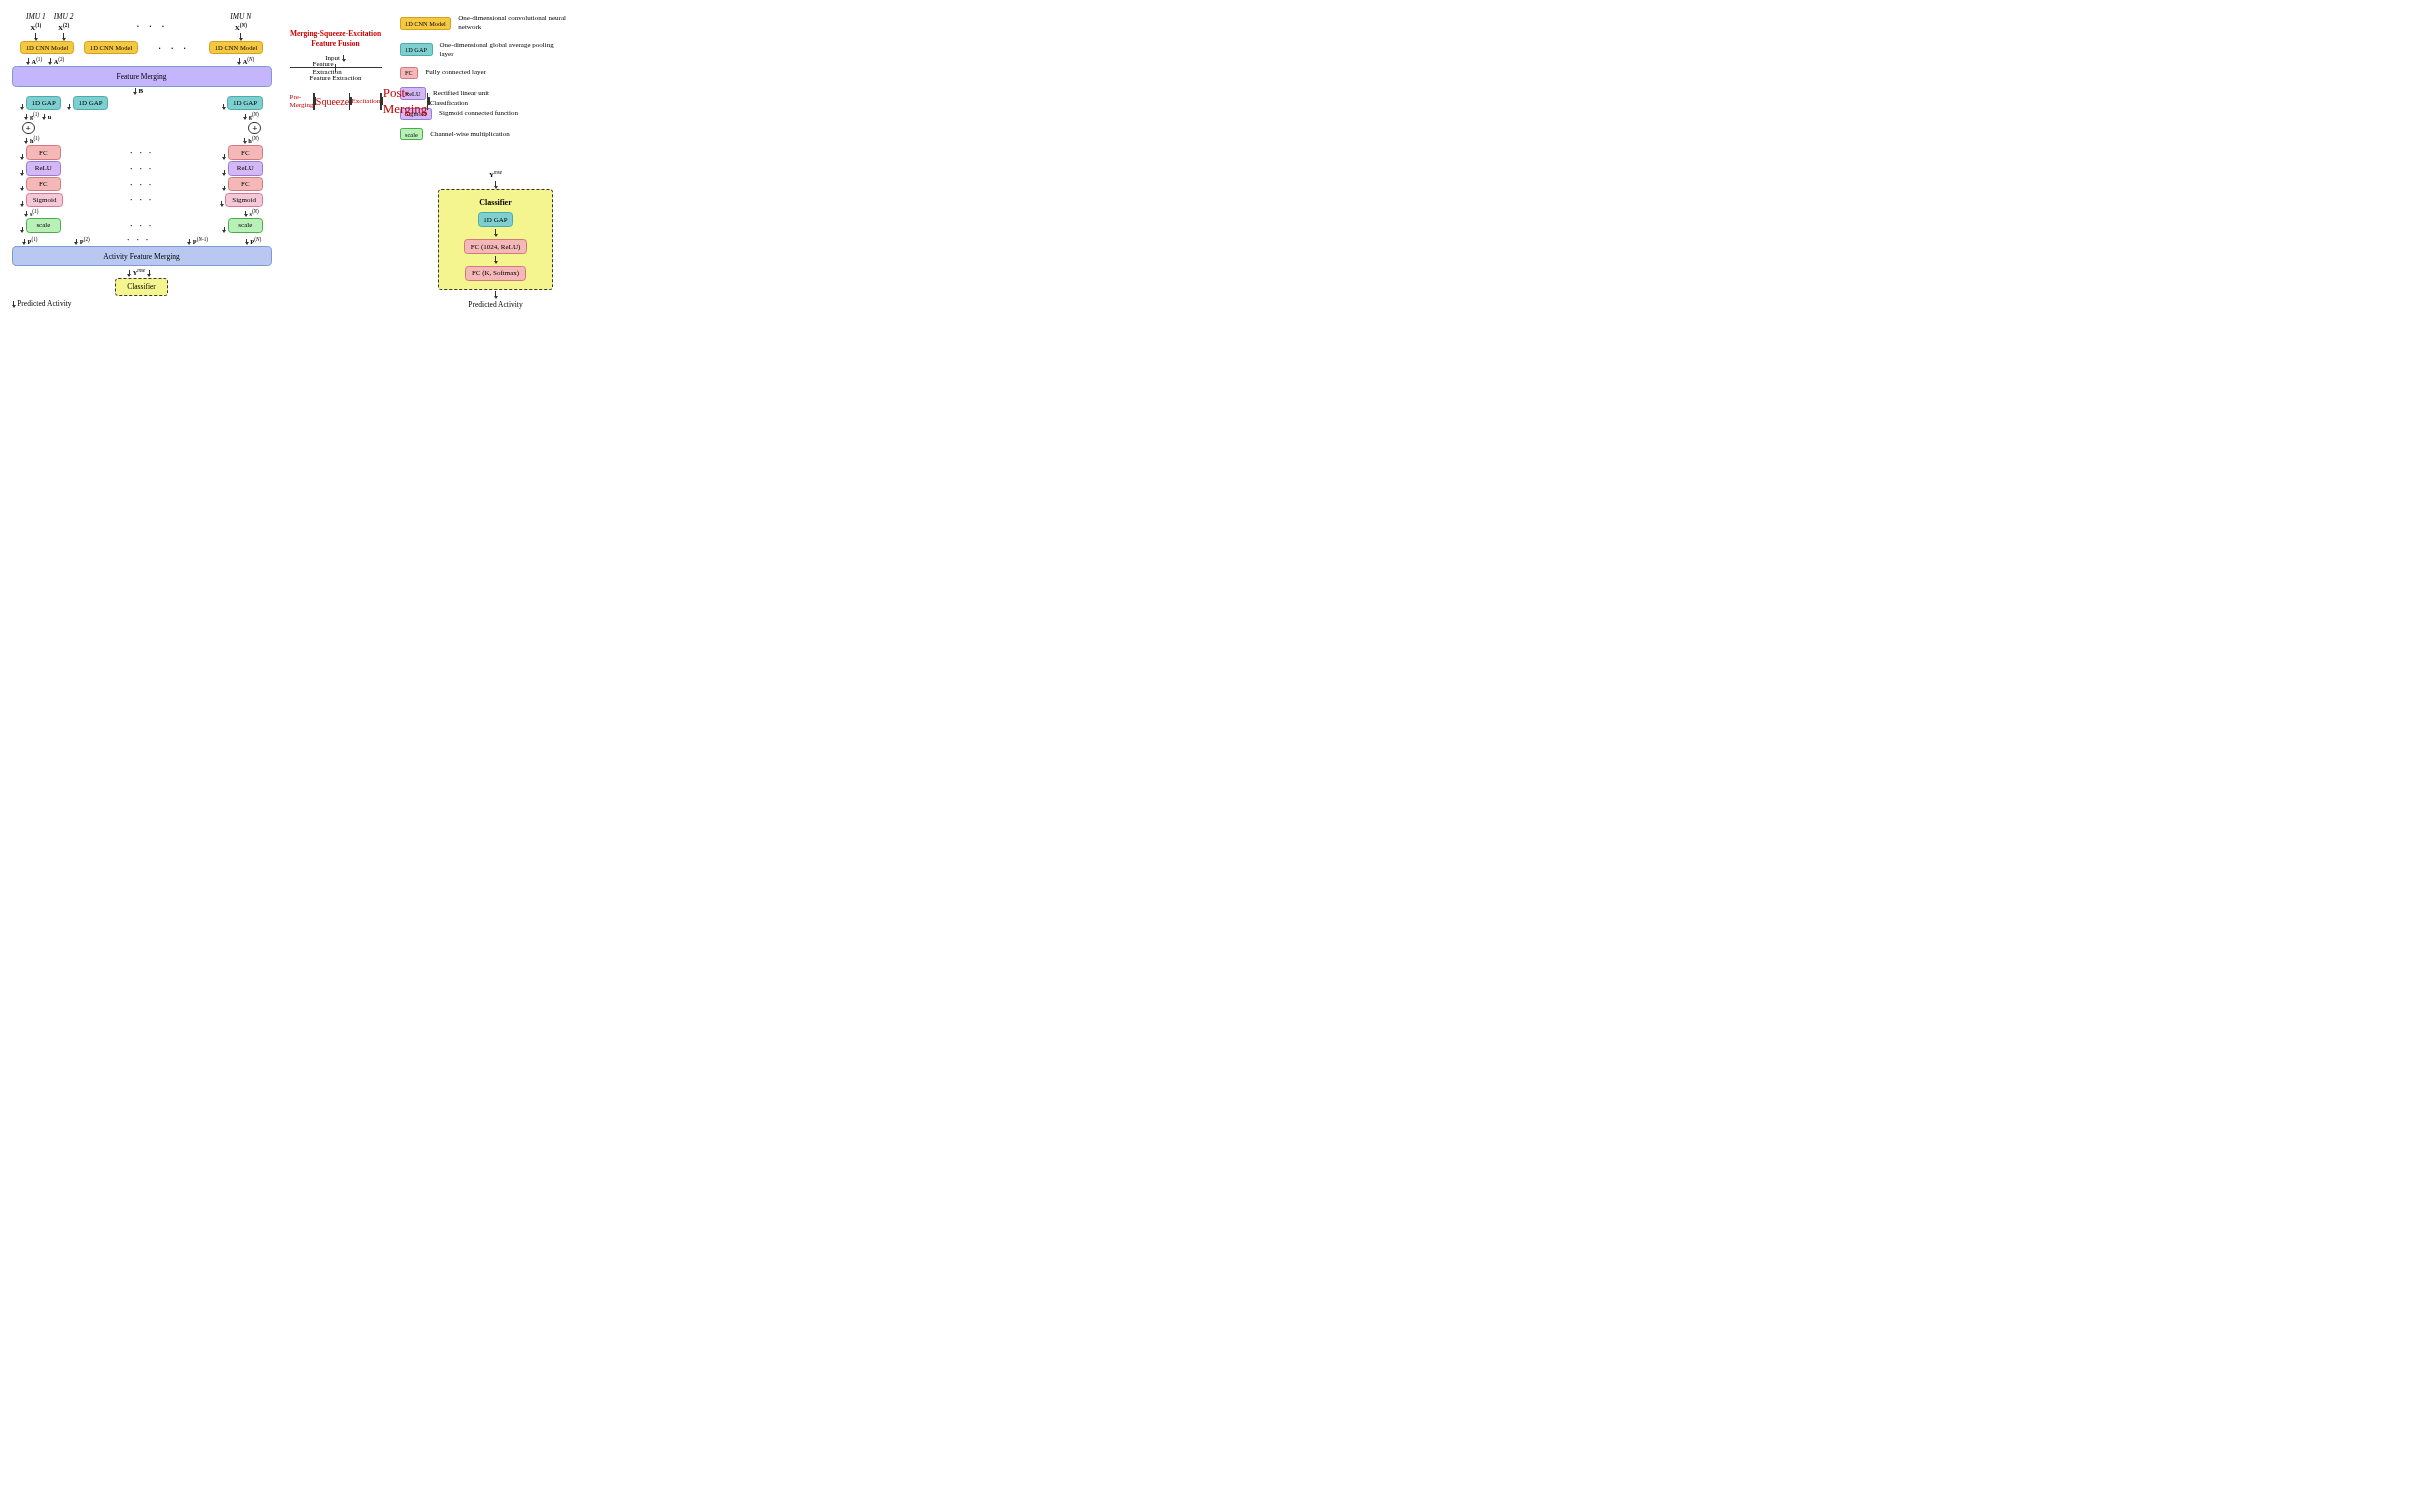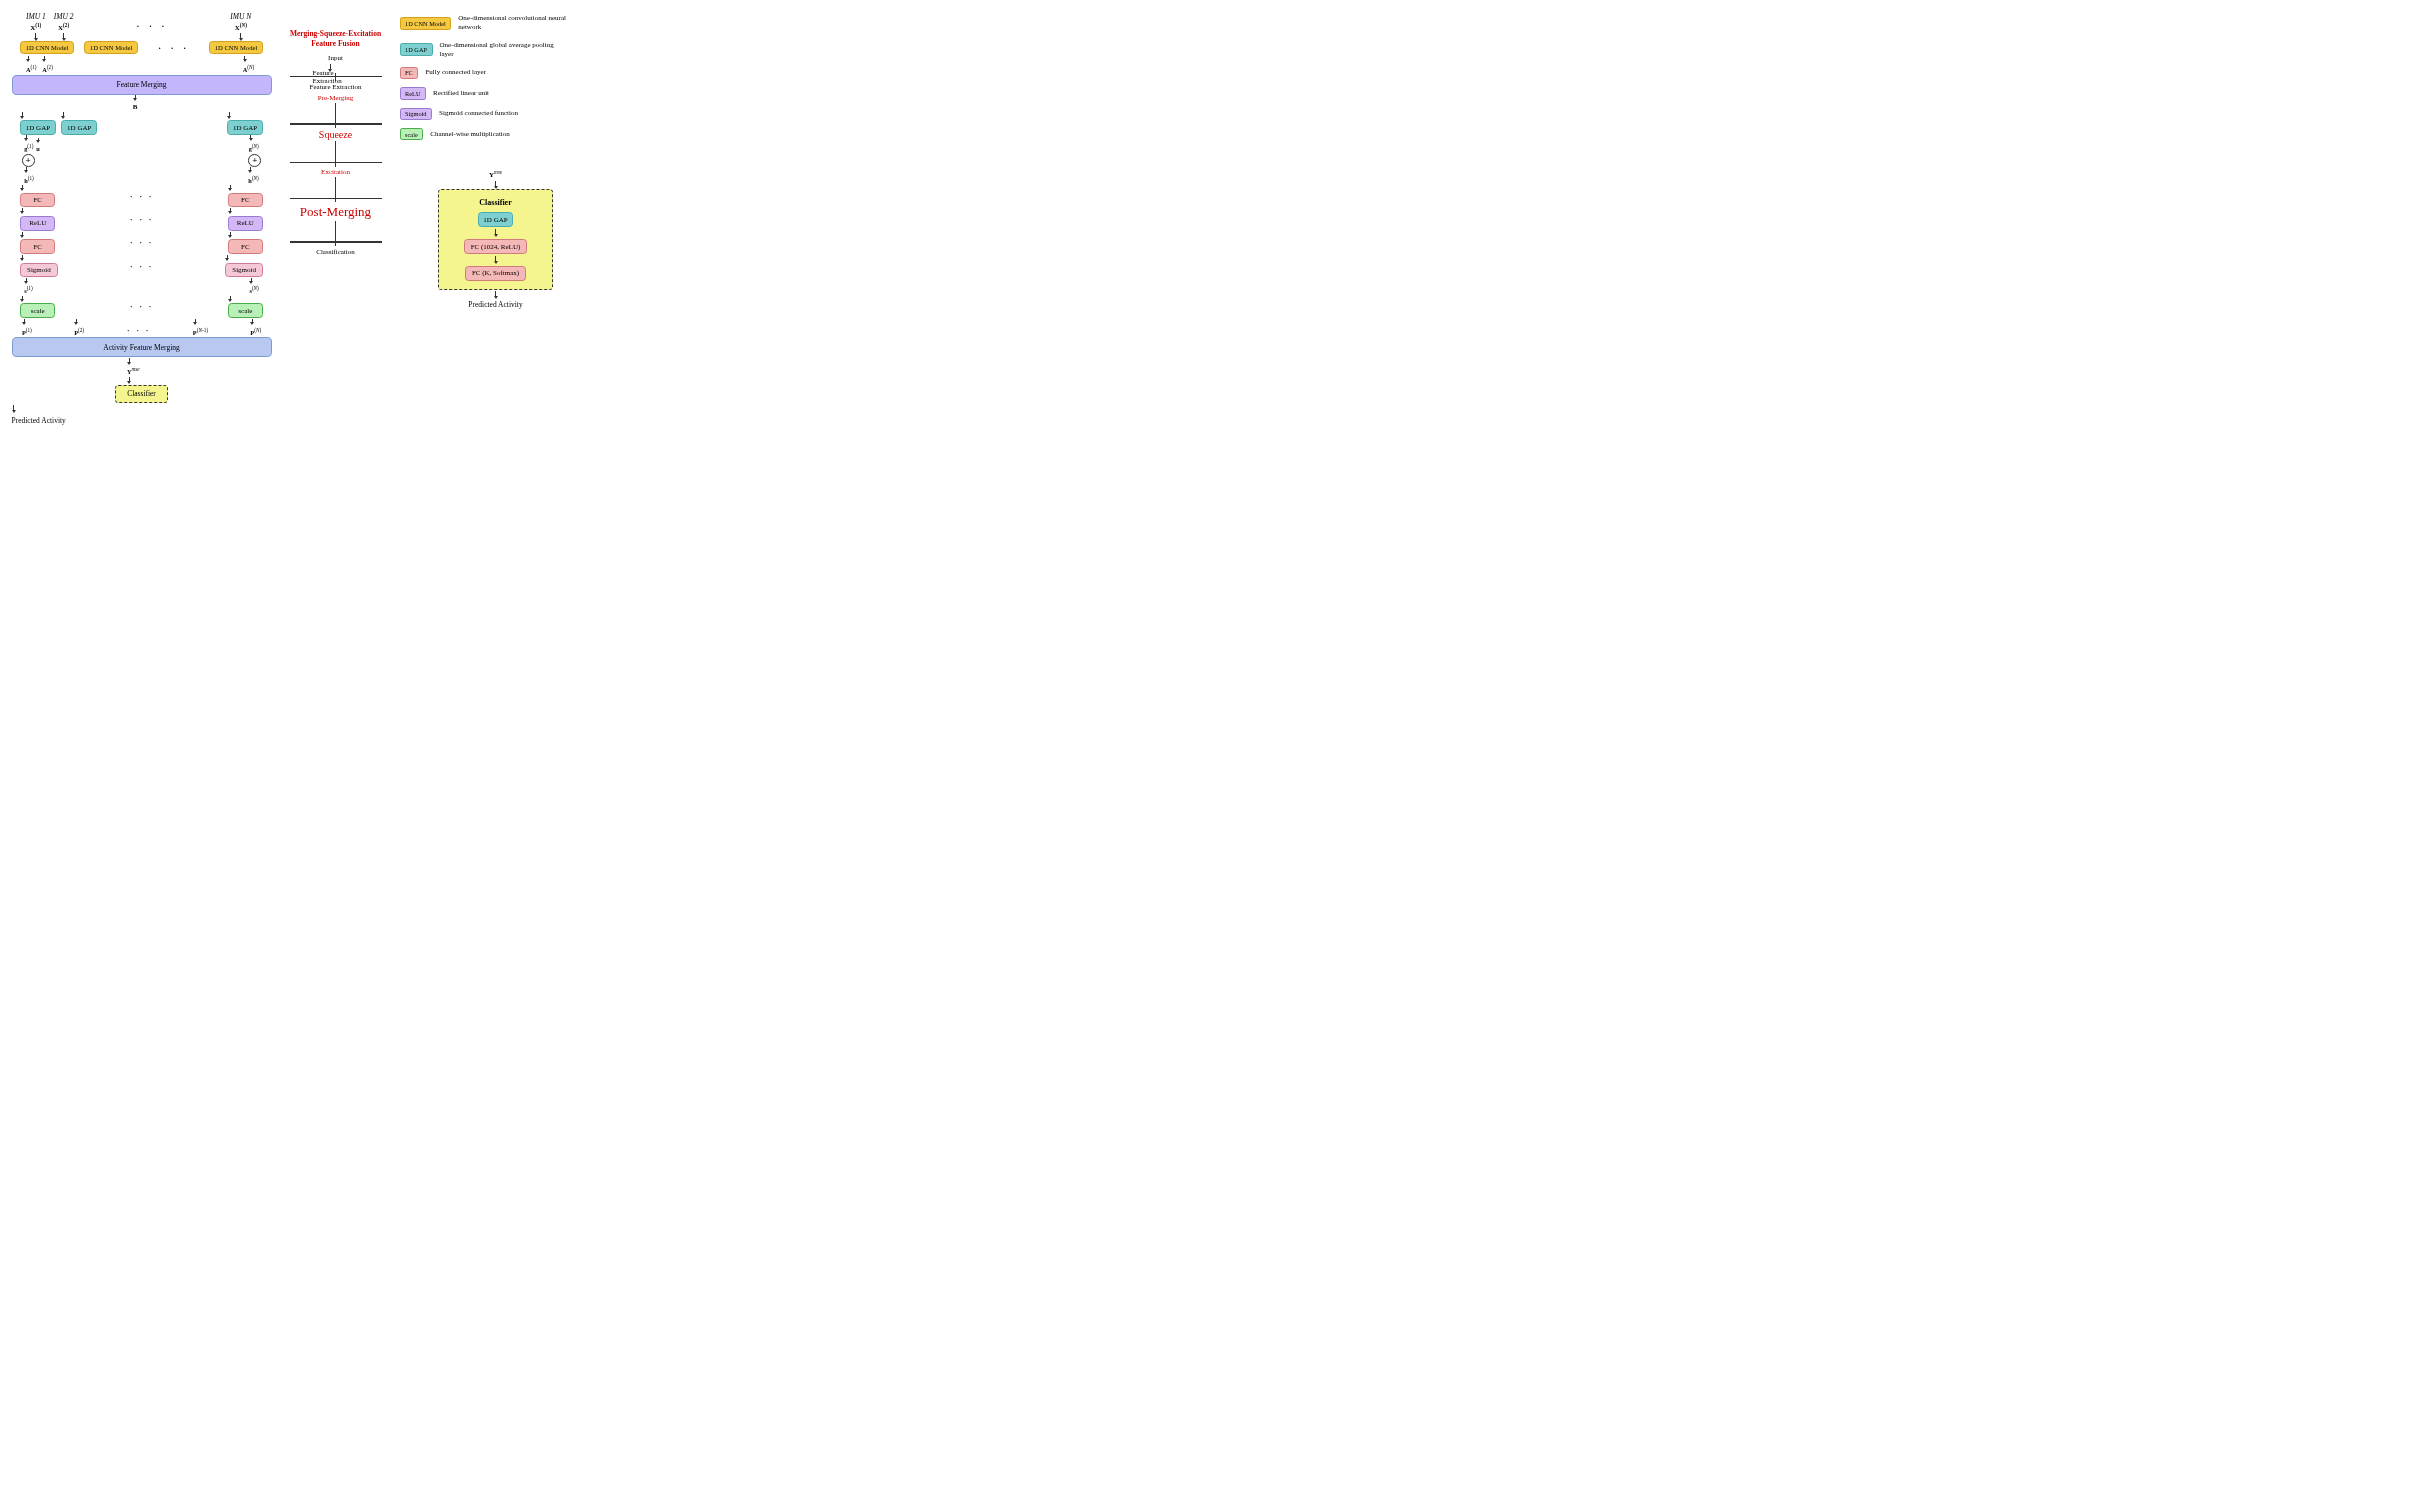--- a/index.html
+++ b/index.html
@@ -176,22 +176,22 @@
       border: 0.9px solid #333;
       display: flex;
       align-items: center;
       justify-content: center;
       font-size: 9.2px;
       font-weight: bold;
       background: white;
     }
     .col-flex {
       display: flex;
-      flex-direction: column;
-      align-items: flex-start;
+      flex-direction: row;
+      align-items: flex-end;
       gap: 1.7px;
     }
 
     
     .legend {
       display: flex;
       flex-direction: column;
       gap: 8px;
       padding-top: 2.9px;
     }
@@ -634,21 +634,21 @@
       <div style="flex:1; height:1.2px; background:#333;"></div>
     </div>
 
     <div style="display:flex; width:100%; align-items:flex-start; justify-content:flex-end; position:relative;">
       <div style="font-size:7px; position:absolute; left:50%; transform:translateX(-50%); margin-top:-12.7px;">Feature Extraction</div>
     </div>
 
     <div style="font-size:7px; text-align:center; margin: 1.2px 0 2.3px 0;">Feature Extraction</div>
 
     <div style="display:flex; align-items:flex-start; width:100%;">
-      <div style="flex:1; display:flex; flex-direction:column; align-items:center; position:relative;">
+      <div style="flex:1; display:flex; align-items:center; position:relative;">
 
         <div style="color:#cc0000; font-size:7px; margin-bottom:1.2px;">Pre-Merging</div>
 
         <div style="display:flex; align-items:center; width:100%; justify-content:center;">
           <div style="width:1.2px; height:17.3px; background:#333;"></div>
         </div>
         <div style="display:flex; align-items:center; width:100%;">
           <div style="flex:1; height:1.2px; background:#333;"></div>
           <div style="width:1.2px; height:8px; background:#333;"></div>
           <div style="flex:1; height:1.2px; background:#333;"></div>

